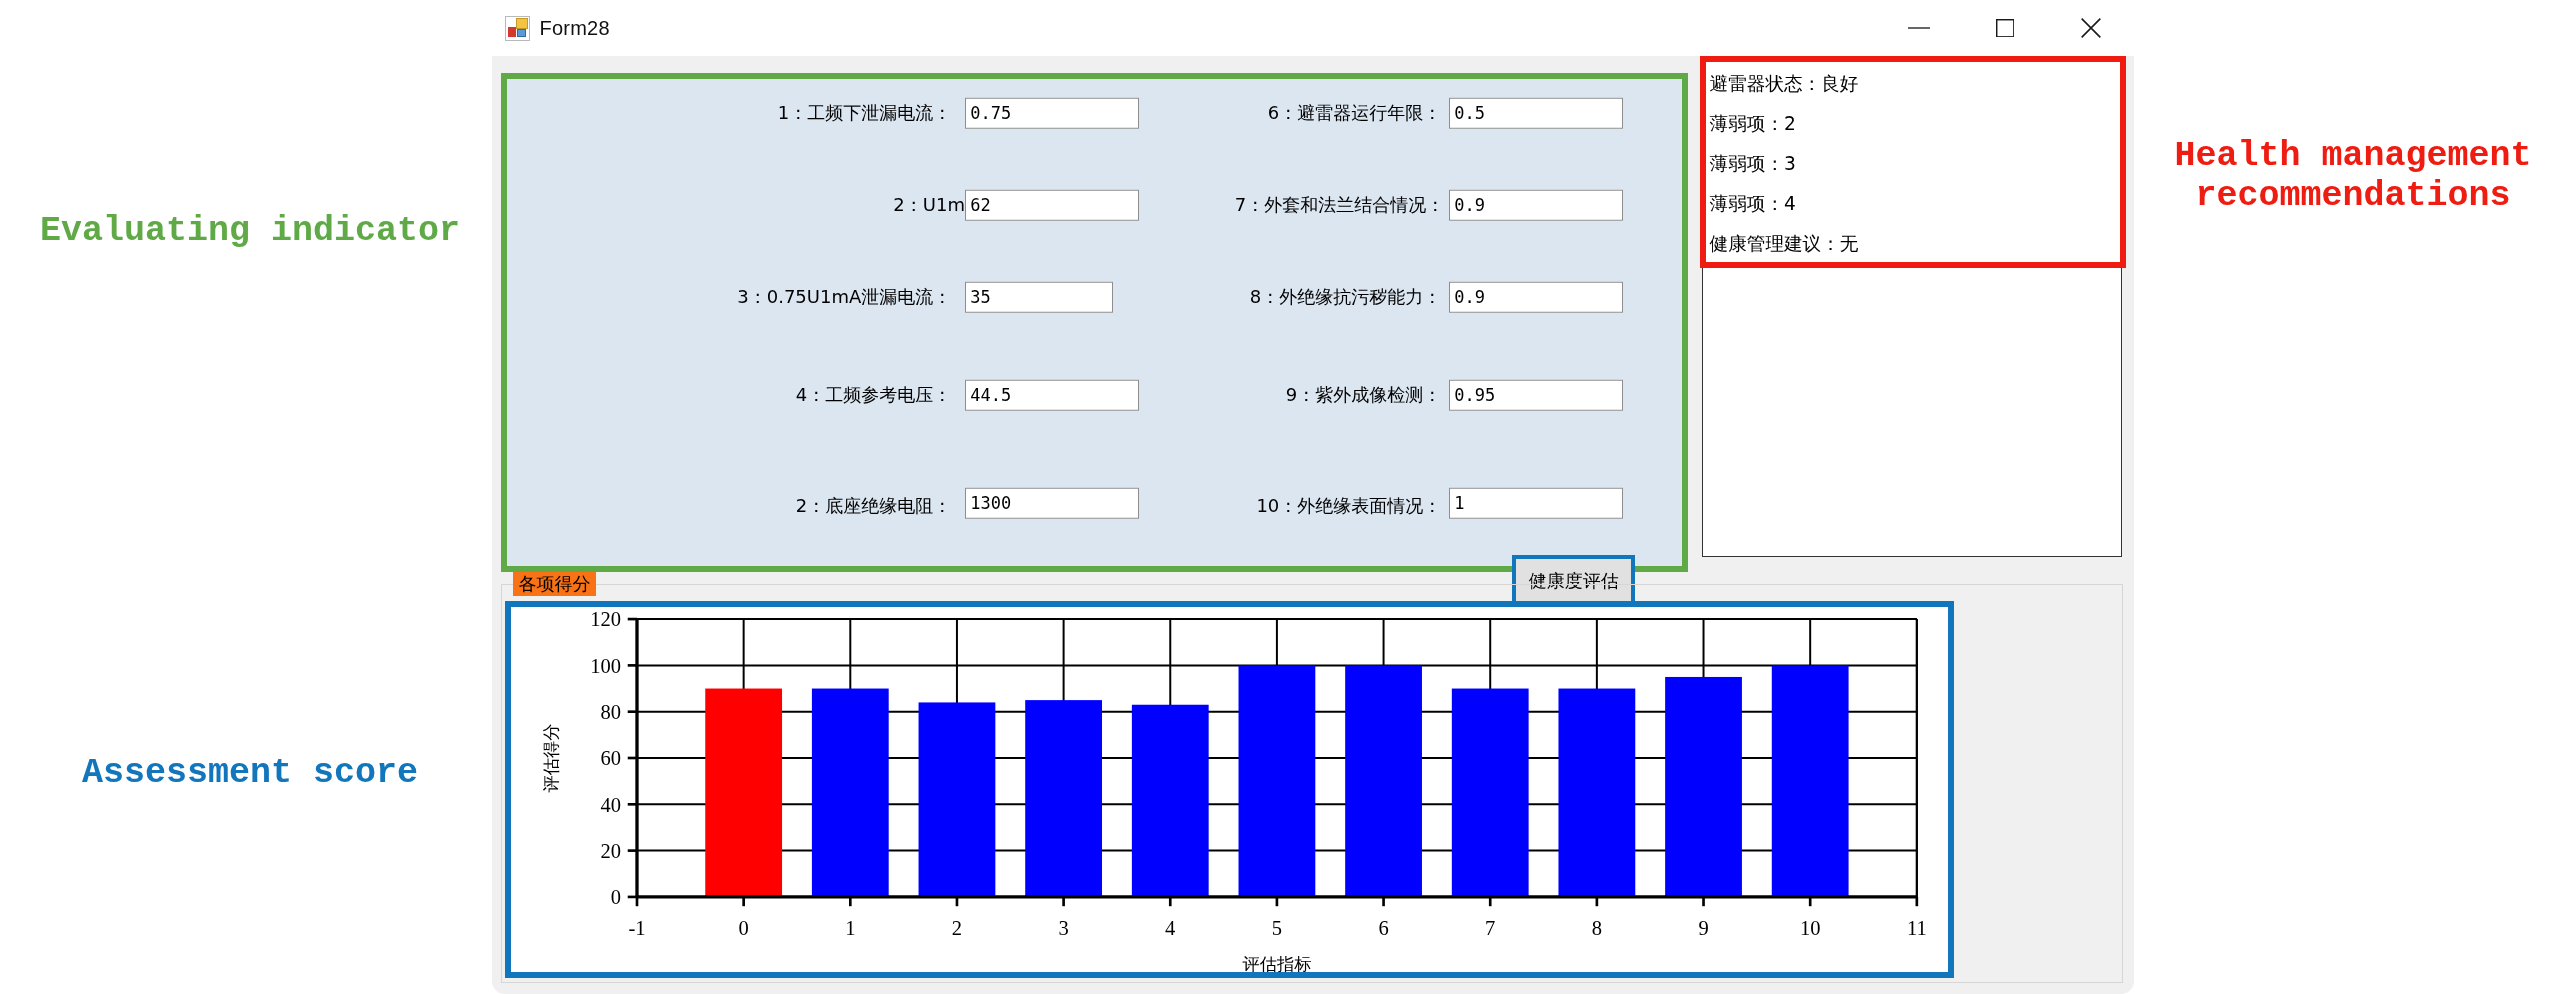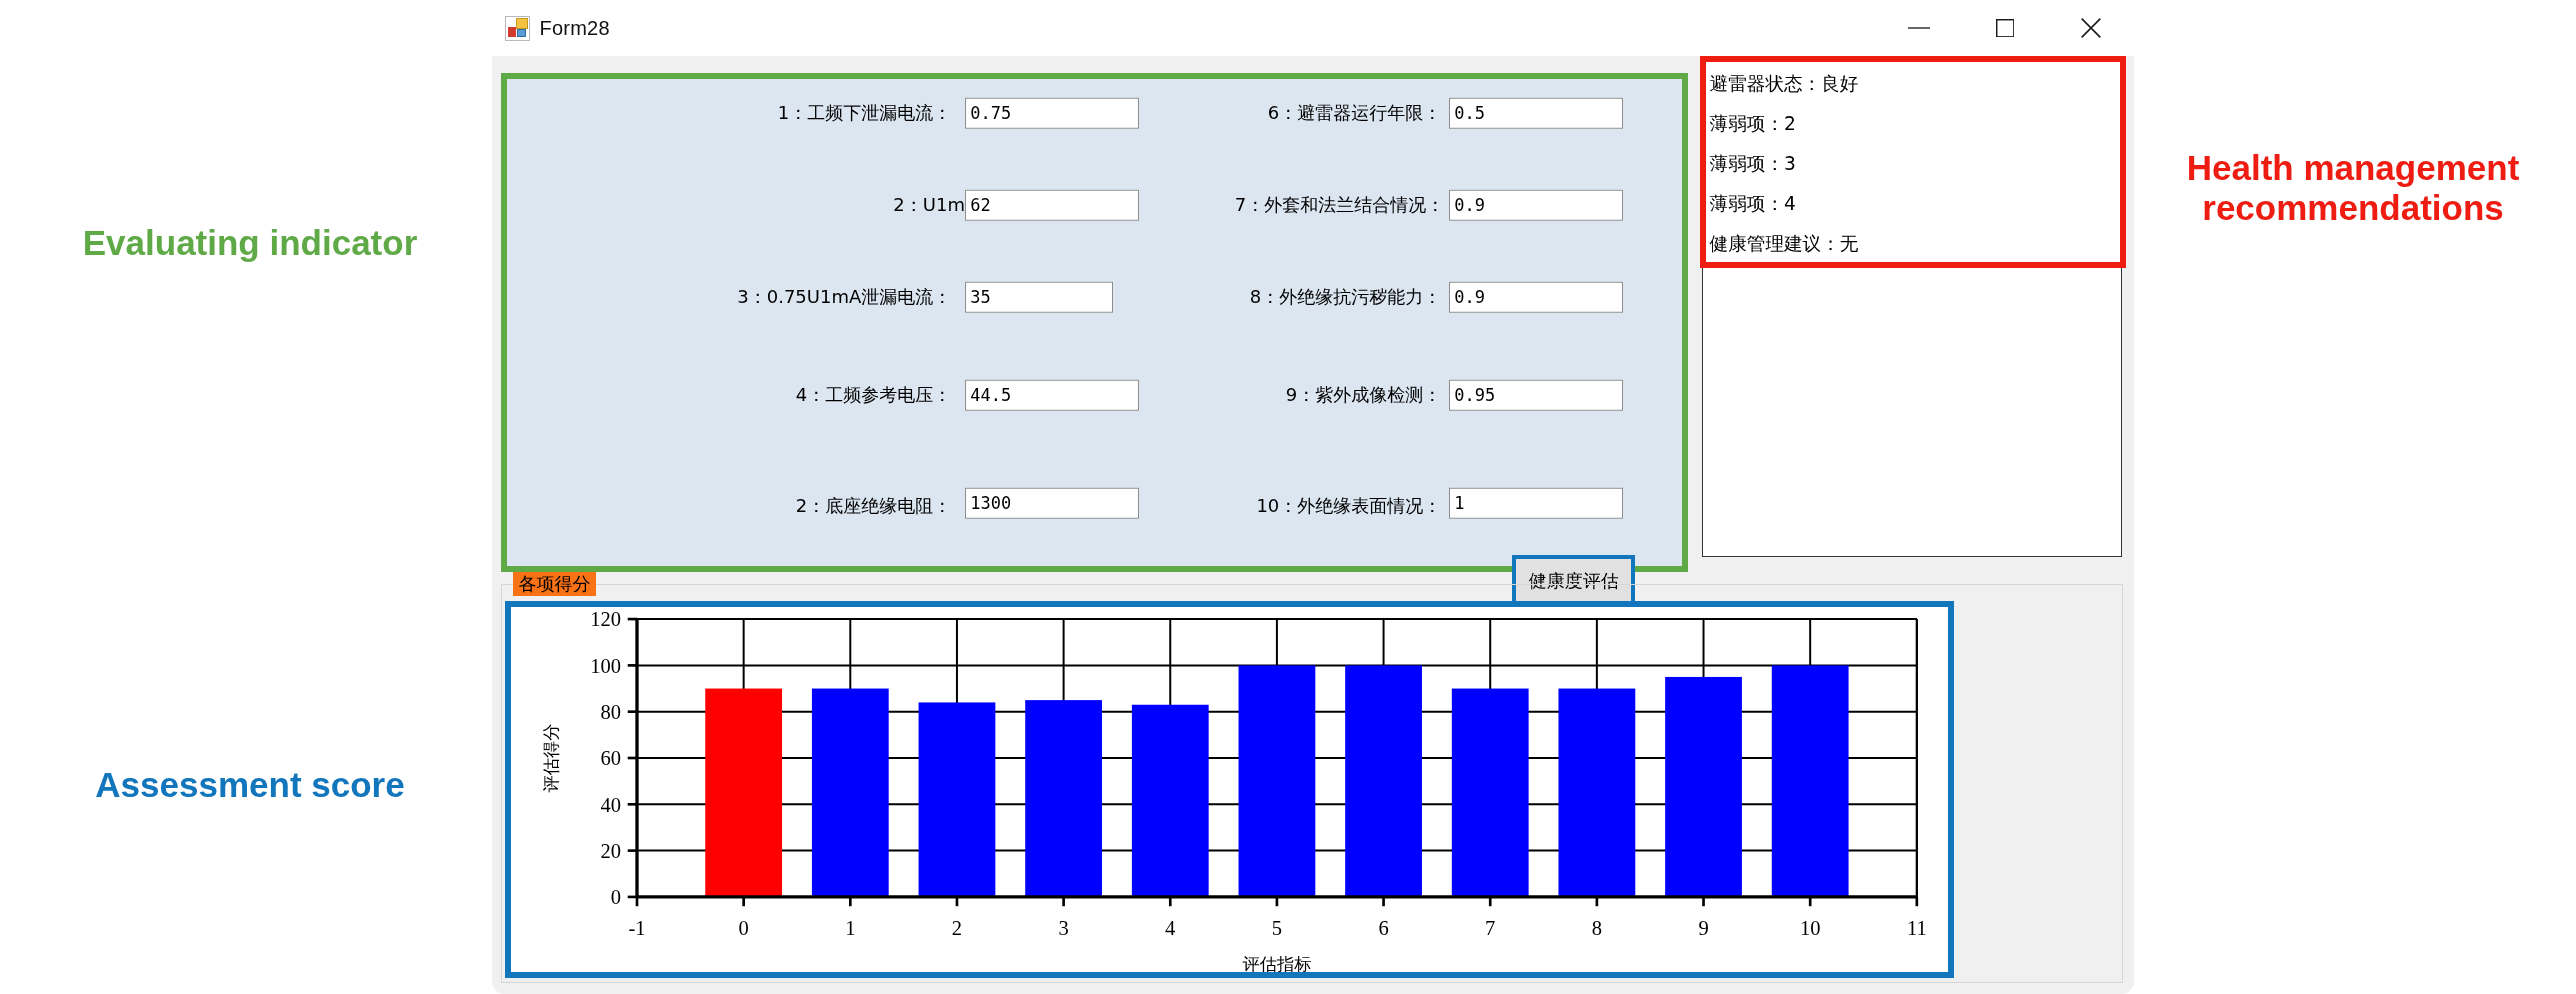--- a/index.html
+++ b/index.html
@@ -7,25 +7,24 @@
   body{
     width:2576px;height:994px;
     background:#ffffff;
     font-family:"Liberation Sans",sans-serif;
     overflow:hidden;
     position:relative;
   }
   
   .annot{
     position:absolute;
-    font-family:Liberation Sans, sans-serif;
+    font-family:Liberation Mono, monospace;
     font-weight:bold;
     line-height:1.15;
     white-space:pre-line;
-    margin-top:12px;
   }
   #annot-eval{ left:38px; top:211px; width:424px; font-size:35px; color:#5faa46; text-align:center;}
   #annot-score{ left:38px; top:753px; width:424px; font-size:35px; color:#1276bc; text-align:center;}
   #annot-health{ left:2134px; top:136px; width:438px; font-size:35px; color:#ee1c11; text-align:center;}
 
   
   #window{
     position:absolute; left:492px; top:0px; width:1642px; height:994px;
     background:#f0f0f0;
     border-radius:13px;

